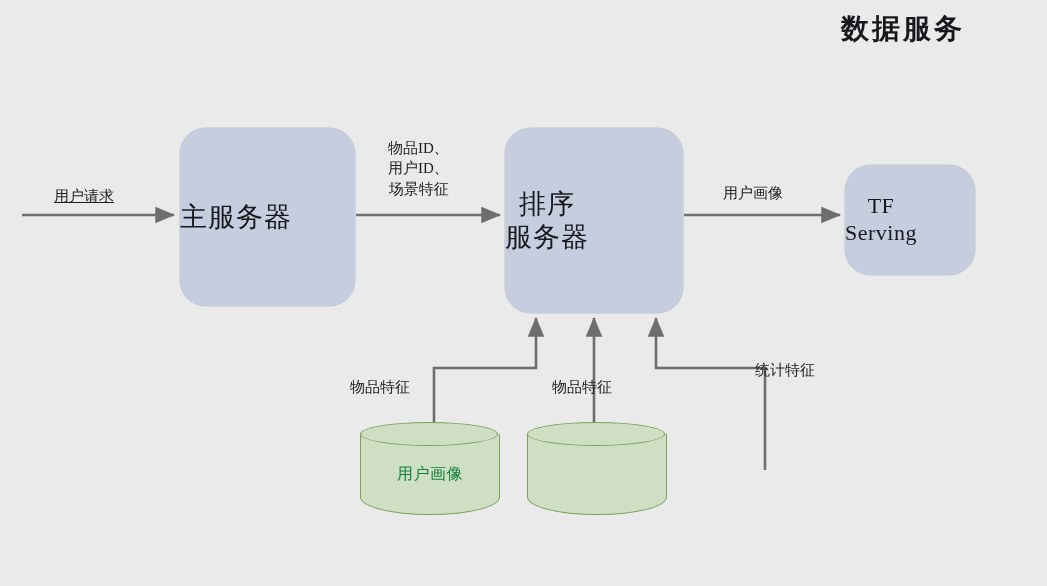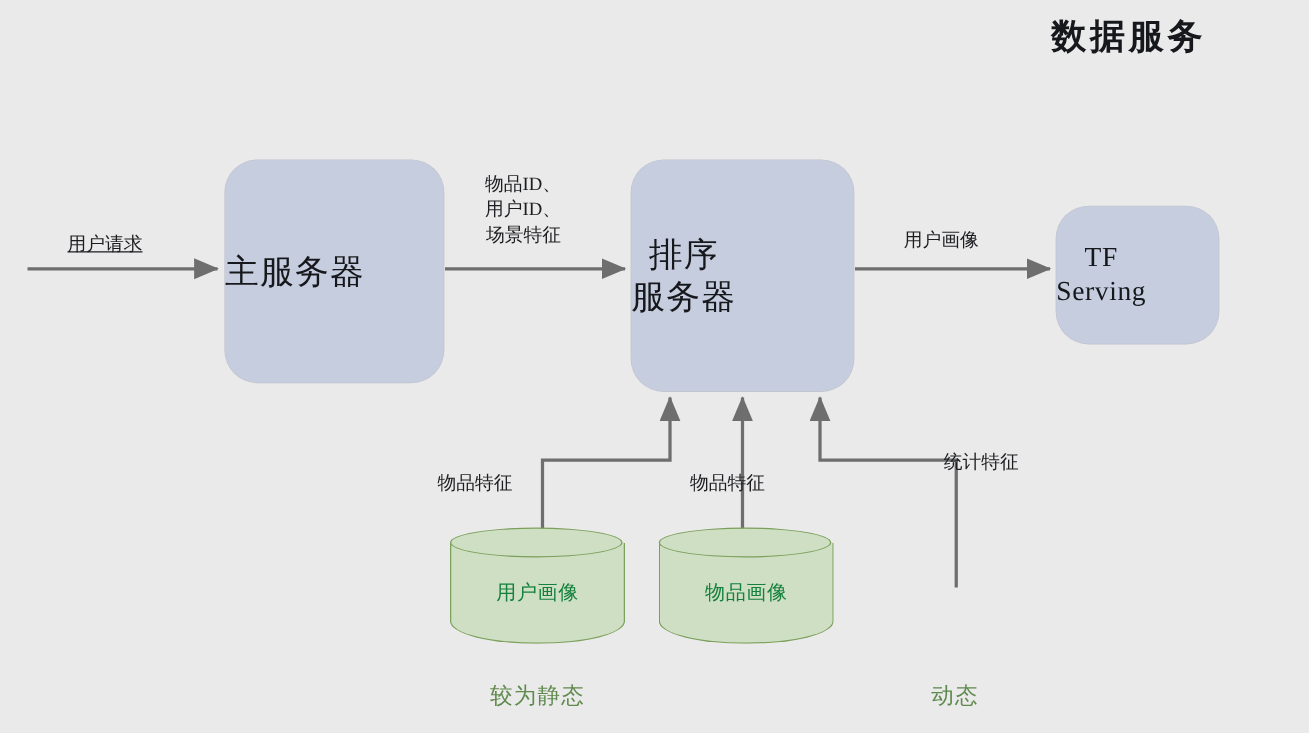--- a/index.html
+++ b/index.html
@@ -190,23 +190,20 @@
   <div class="edge-label" id="label-feature-pack">用户画像</div>
   <div class="edge-label" id="label-user-feat">物品特征</div>
   <div class="edge-label" id="label-item-feat">物品特征</div>
   <div class="edge-label" id="label-stat-feat">统计特征</div>
 
   <div class="cylinder" id="cylinder-user-profile">
     <div class="cyl-body"></div>
     <div class="cyl-top"></div>
     <div class="cyl-text">用户画像</div>
   </div>
-  <div class="cyl-caption" id="caption-user-profile">较为静态</div>
 
   <div class="cylinder" id="cylinder-item-profile">
     <div class="cyl-body"></div>
     <div class="cyl-top"></div>
-    <div class="cyl-text">物品画像</div>
-  </div>
-
-  <div class="cyl-caption" id="caption-stat-data">动态</div>
+  </div>
+
 
 </div>
 
 </body></html>

